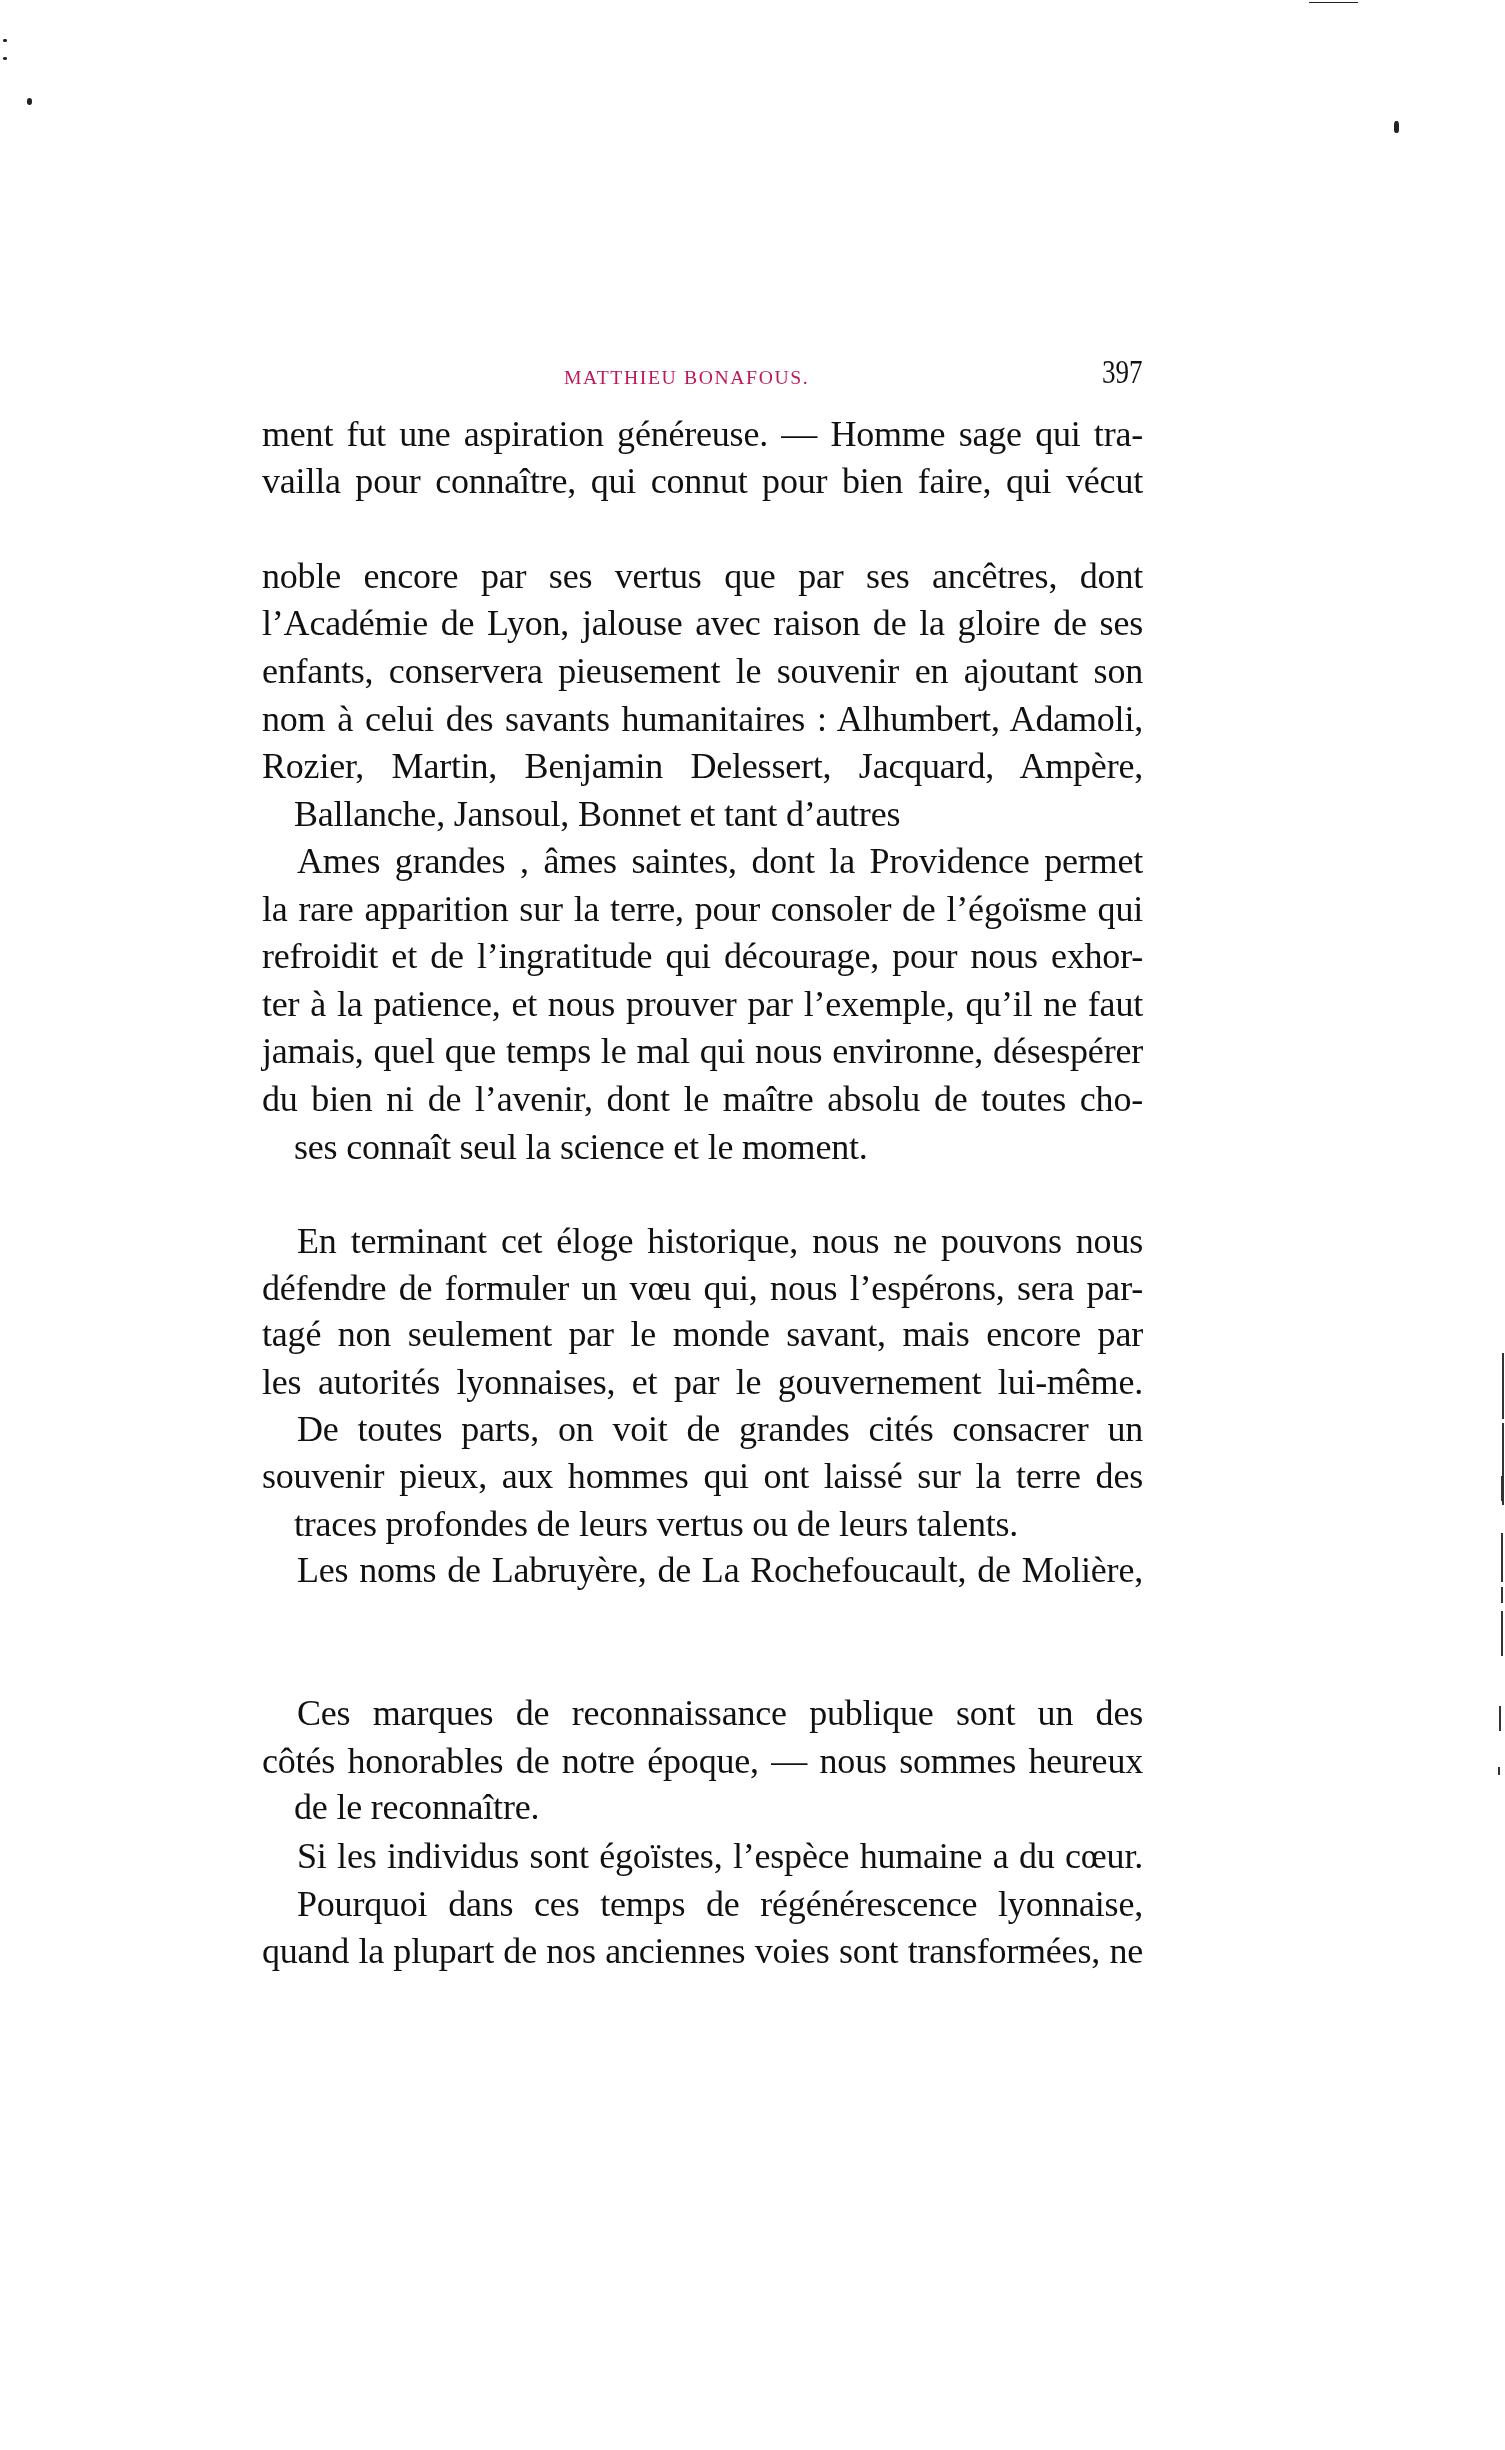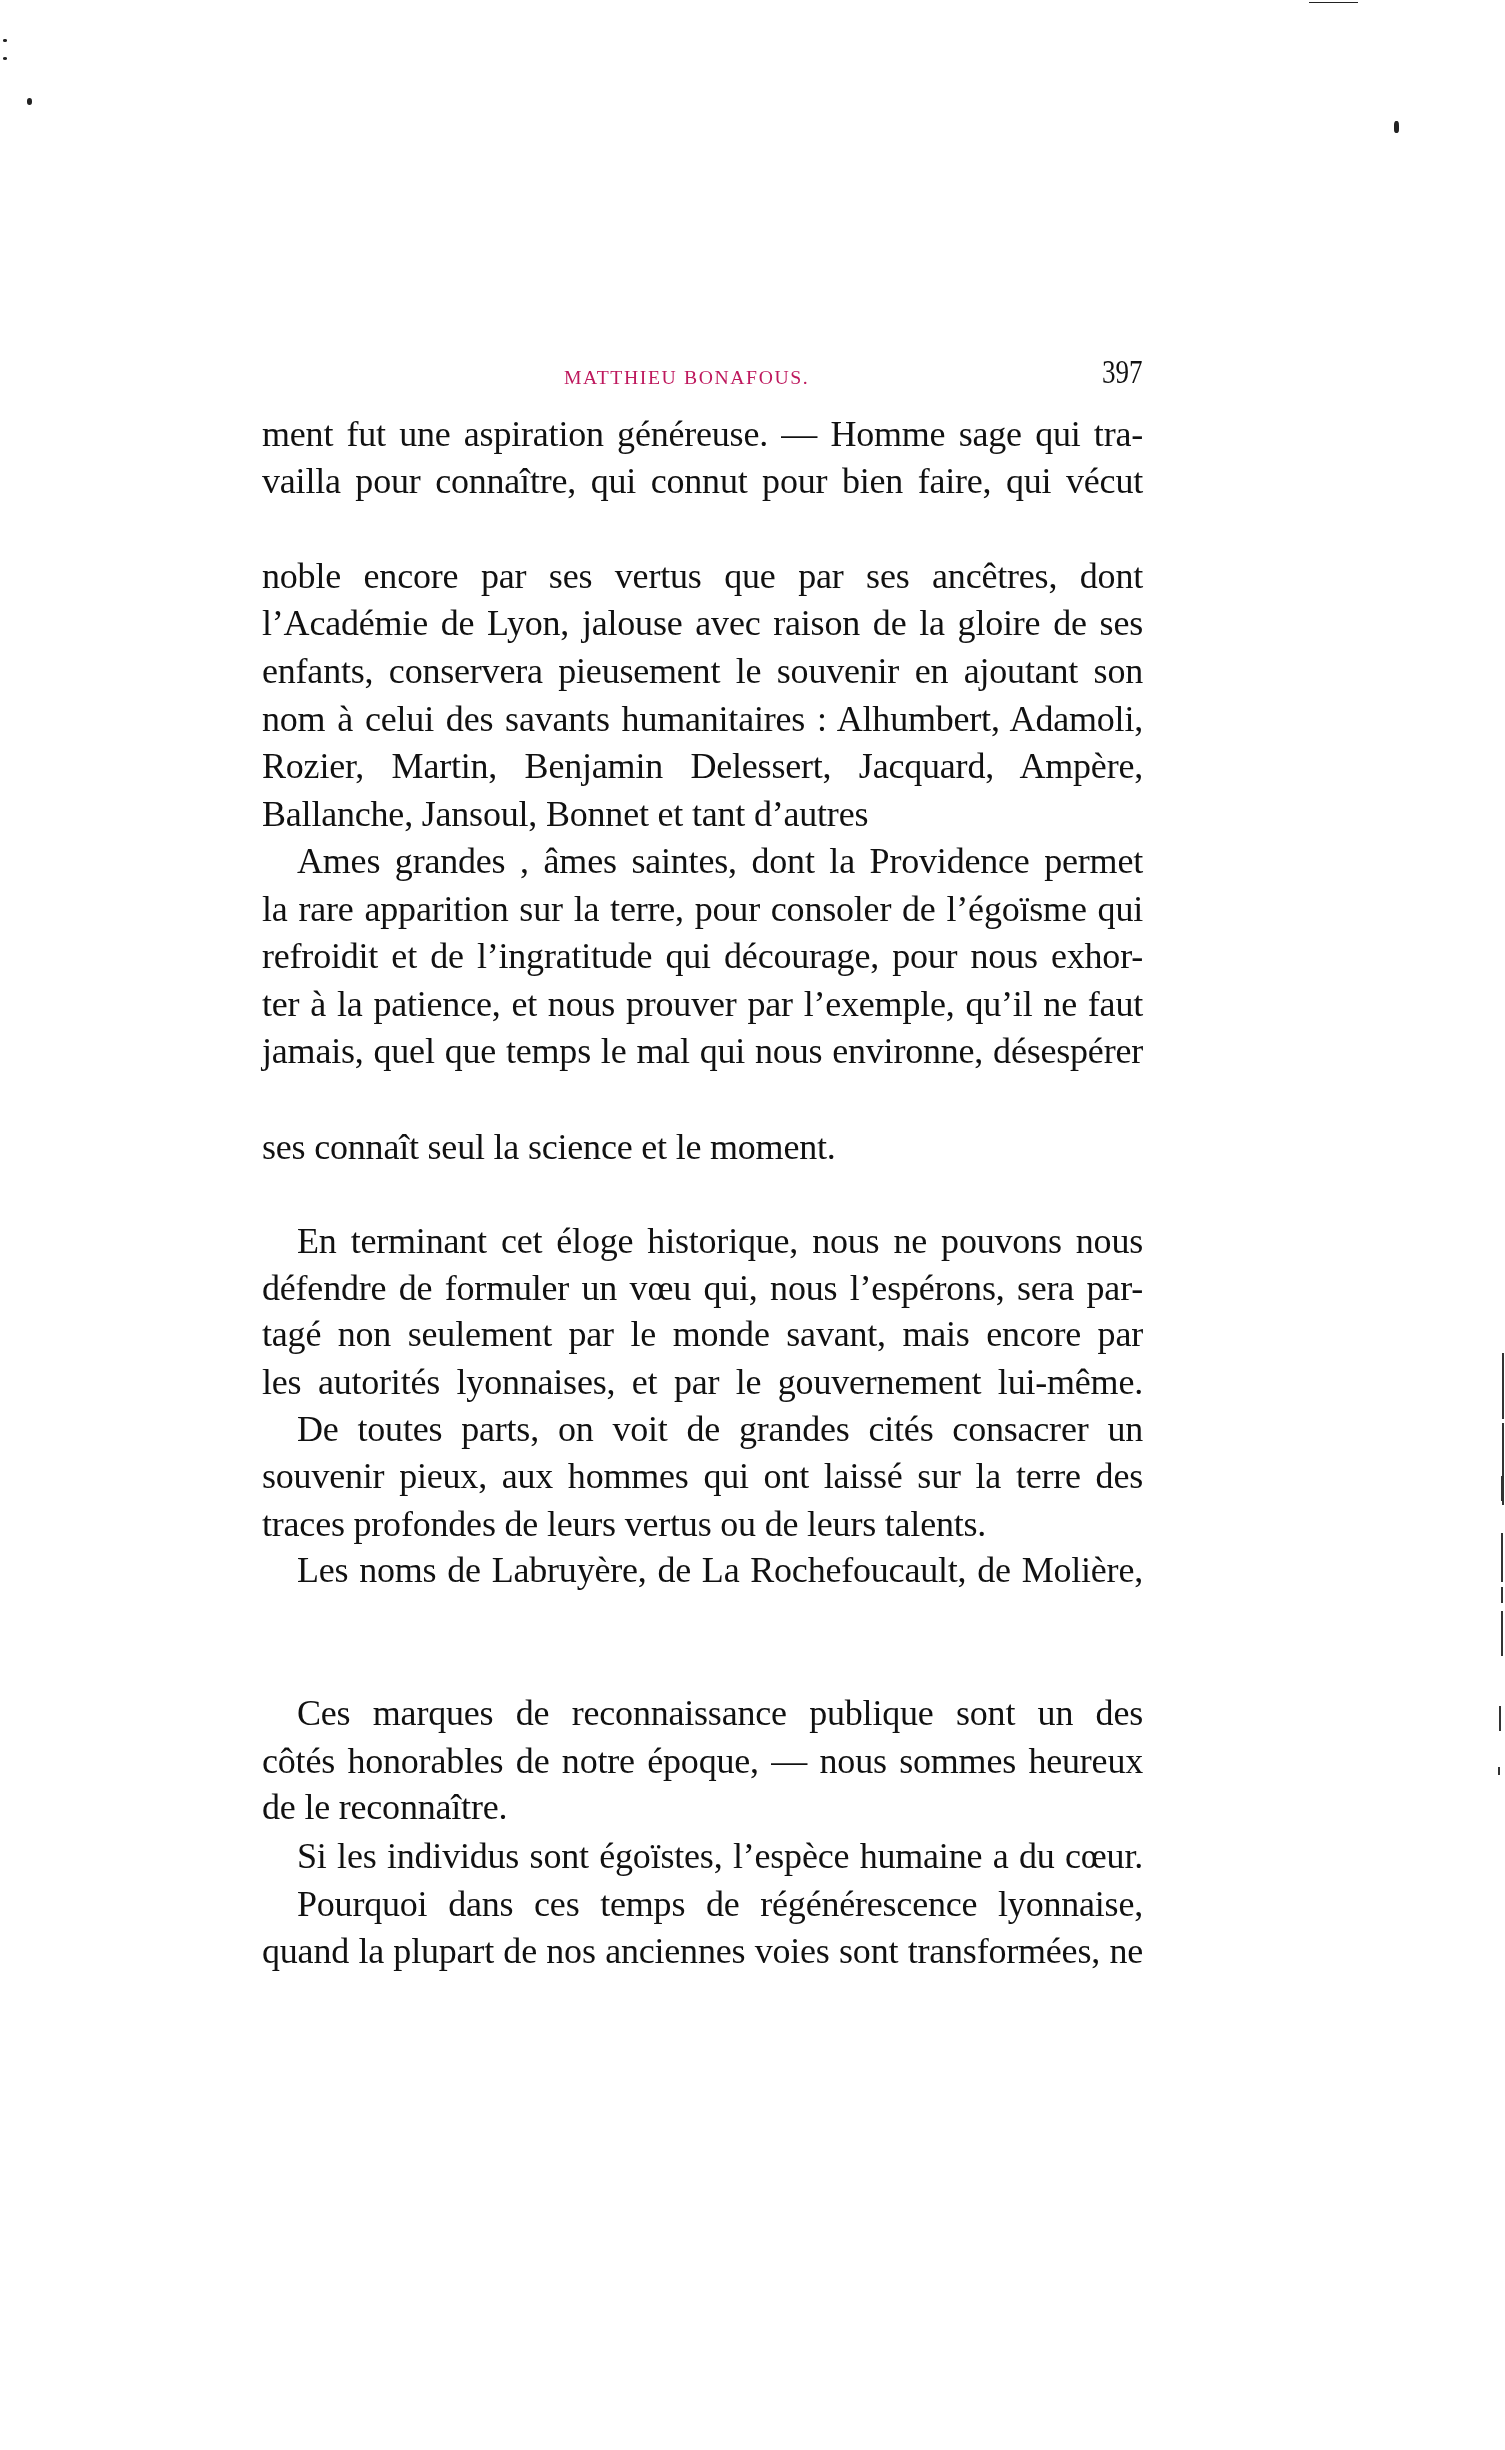--- a/index.html
+++ b/index.html
@@ -14,21 +14,21 @@
     position:absolute; right:363px; top:354px;
     font-family:"Liberation Serif", serif; font-size:33px; color:#111;
     transform:scaleX(0.82); transform-origin:right;
   }
   .line {
     position:absolute; left:262px; width:881px; height:48px;
     font-family:"Liberation Serif", serif; font-size:36px; line-height:48px;
     color:#111; text-align:justify; text-align-last:justify; white-space:nowrap;
     letter-spacing:-0.2px;
   }
-  .line.last { text-align-last:left; }
+  .line.last { text-align-last:left;margin-left:32px; }
   .line.indent { text-indent:35px; }
   .speck { position:absolute; background:#222; border-radius:50%; }
   .edge-mark { position:absolute; width:1.6px; background:#333; }
 </style>
 </head>
 <body>
 
 <div class="page">
 
   <div class="running-head">MATTHIEU BONAFOUS.</div>
@@ -41,20 +41,21 @@
   <div class="line" style="top:647px">enfants, conservera pieusement le souvenir en ajoutant son</div>
   <div class="line" style="top:695px">nom à celui des savants humanitaires : Alhumbert, Adamoli,</div>
   <div class="line" style="top:742px">Rozier, Martin, Benjamin Delessert, Jacquard, Ampère,</div>
   <div class="line last" style="top:790px">Ballanche, Jansoul, Bonnet et tant d’autres</div>
 
   <div class="line indent" style="top:837px">Ames grandes , âmes saintes, dont la Providence permet</div>
   <div class="line" style="top:885px">la rare apparition sur la terre, pour consoler de l’égoïsme qui</div>
   <div class="line" style="top:932px">refroidit et de l’ingratitude qui décourage, pour nous exhor-</div>
   <div class="line" style="top:980px">ter à la patience, et nous prouver par l’exemple, qu’il ne faut</div>
   <div class="line" style="top:1027px">jamais, quel que temps le mal qui nous environne, désespérer</div>
+  <div class="line" style="top:1075px">du bien ni de l’avenir, dont le maître absolu de toutes cho-</div>
   <div class="line last" style="top:1123px">ses connaît seul la science et le moment.</div>
 
   <div class="line indent" style="top:1217px">En terminant cet éloge historique, nous ne pouvons nous</div>
   <div class="line" style="top:1264px">défendre de formuler un vœu qui, nous l’espérons, sera par-</div>
   <div class="line" style="top:1310px">tagé non seulement par le monde savant, mais encore par</div>
   <div class="line" style="top:1358px">les autorités lyonnaises, et par le gouvernement lui-même.</div>
 
   <div class="line indent" style="top:1405px">De toutes parts, on voit de grandes cités consacrer un</div>
   <div class="line" style="top:1452px">souvenir pieux, aux hommes qui ont laissé sur la terre des</div>
   <div class="line last" style="top:1500px">traces profondes de leurs vertus ou de leurs talents.</div>

